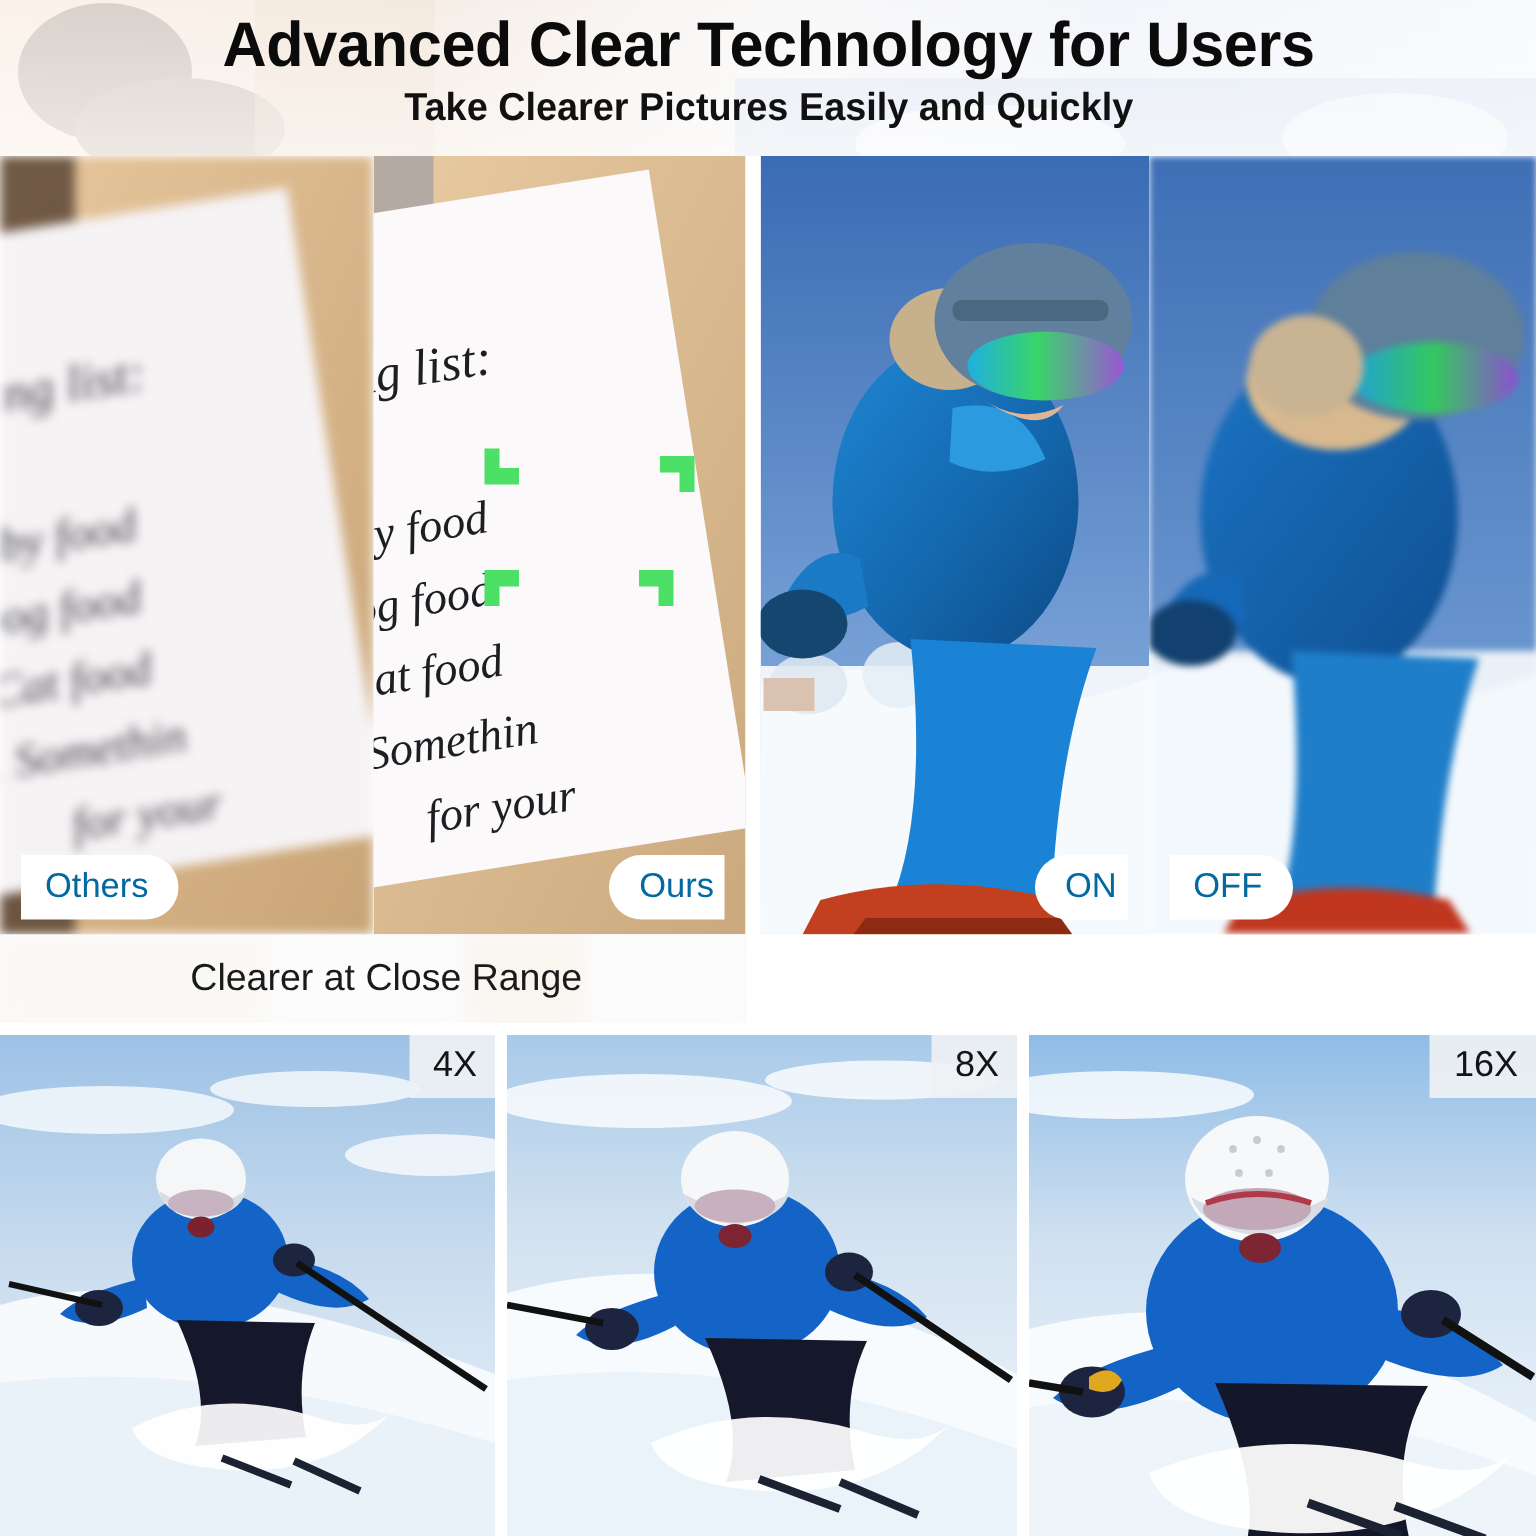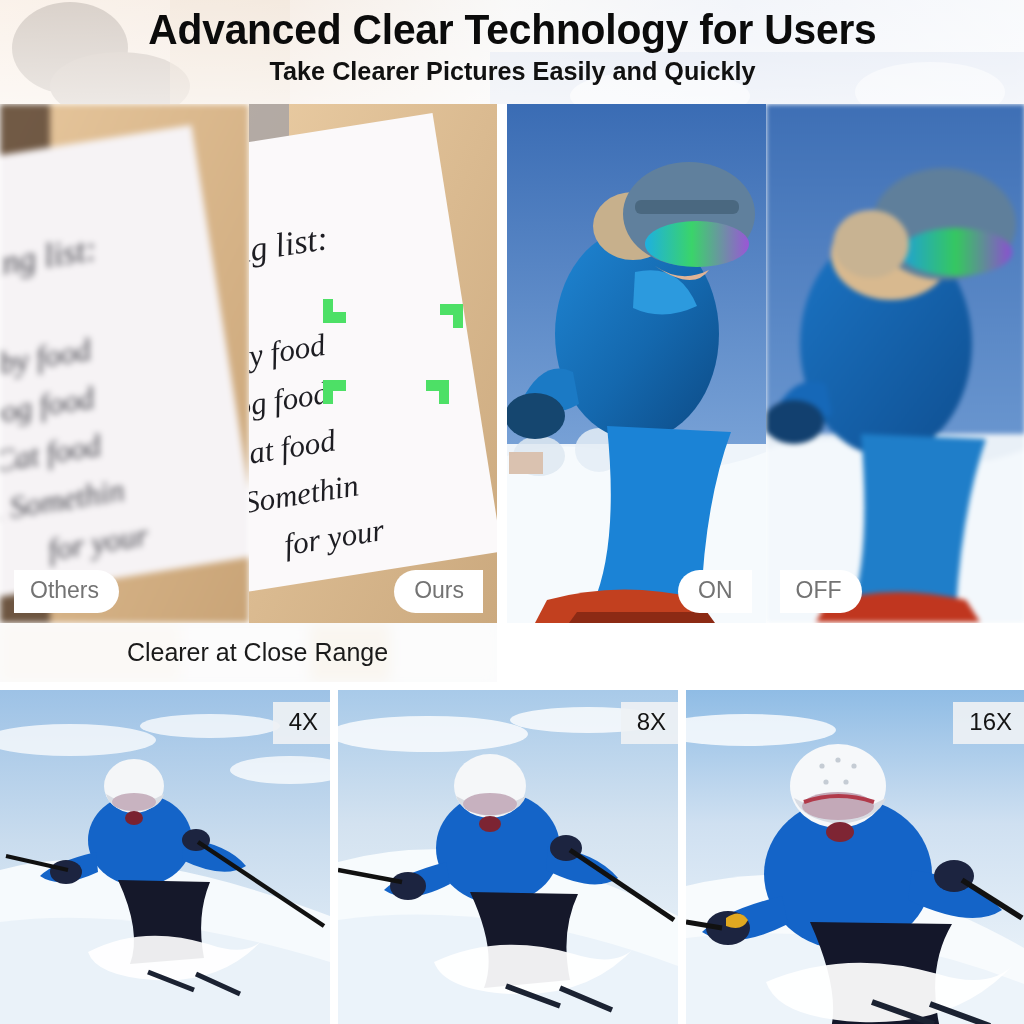--- a/index.html
+++ b/index.html
@@ -32,37 +32,37 @@
   .pane { position:relative; height:519px; overflow:hidden; }
   .pane.half { width:50%; }
 
   .caption-band { position:relative; width:100%; height:59px; overflow:hidden;
                   background:#eef0f2; display:flex; align-items:center; justify-content:center; }
   .caption-band .cap-bg { position:absolute; inset:0; filter:blur(7px); opacity:.55; }
   .caption-band .cap-wash { position:absolute; inset:0; background:rgba(255,255,255,.72); }
   .caption-txt { position:relative; font-size:25px; color:#1a1a1a; white-space:nowrap;margin-left:18px; }
 
   
-  .badge { position:absolute; bottom:10px; background:#fff; color:#737373;
+  .badge { position:absolute; bottom:10px; background:#fff; color:#0369a1;
            font-size:23px; line-height:1; padding:9px 20px 11px;
            display:flex; align-items:center; justify-content:center; z-index:6; }
   .badge.pill       { border-radius:999px; }
   .badge.left-flush { left:0; border-radius:0 999px 999px 0; padding-left:16px; }
-  .badge.right-flush{ right:0; border-radius:999px 0 0 999px; padding-right:19px; }
+  .badge.right-flush{ right:0; border-radius:999px 0 0 999px; padding-right:7px; }
   .badge.at-left    { left:14px; }
   .badge.at-right   { right:14px; }
 
   
   .row2 { position:absolute; left:0; top:690px; width:1024px; height:334px; display:flex; }
   .zoom-pane { position:relative; height:334px; overflow:hidden; }
   .zoom-pane.p0 { width:330px; }
   .zoom-gap { width:8px; background:#fff; height:334px; }
   .zoom-pane.p1 { width:340px; }
   .zoom-pane.p2 { width:338px; }
-  .zoom-tag { position:absolute; top:12px; right:0; background:rgba(238,241,244,.92);
+  .zoom-tag { position:absolute; top:0; right:0; background:rgba(238,241,244,.92);
               color:#141414; font-size:24px; padding:6px 12px 8px 16px; z-index:5; }
 
   
   .blurred > svg { filter:blur(3.4px); }
   .shake > svg   { filter:blur(2.6px); }
 
   svg { display:block; }
 </style>
 </head>
 <body>

